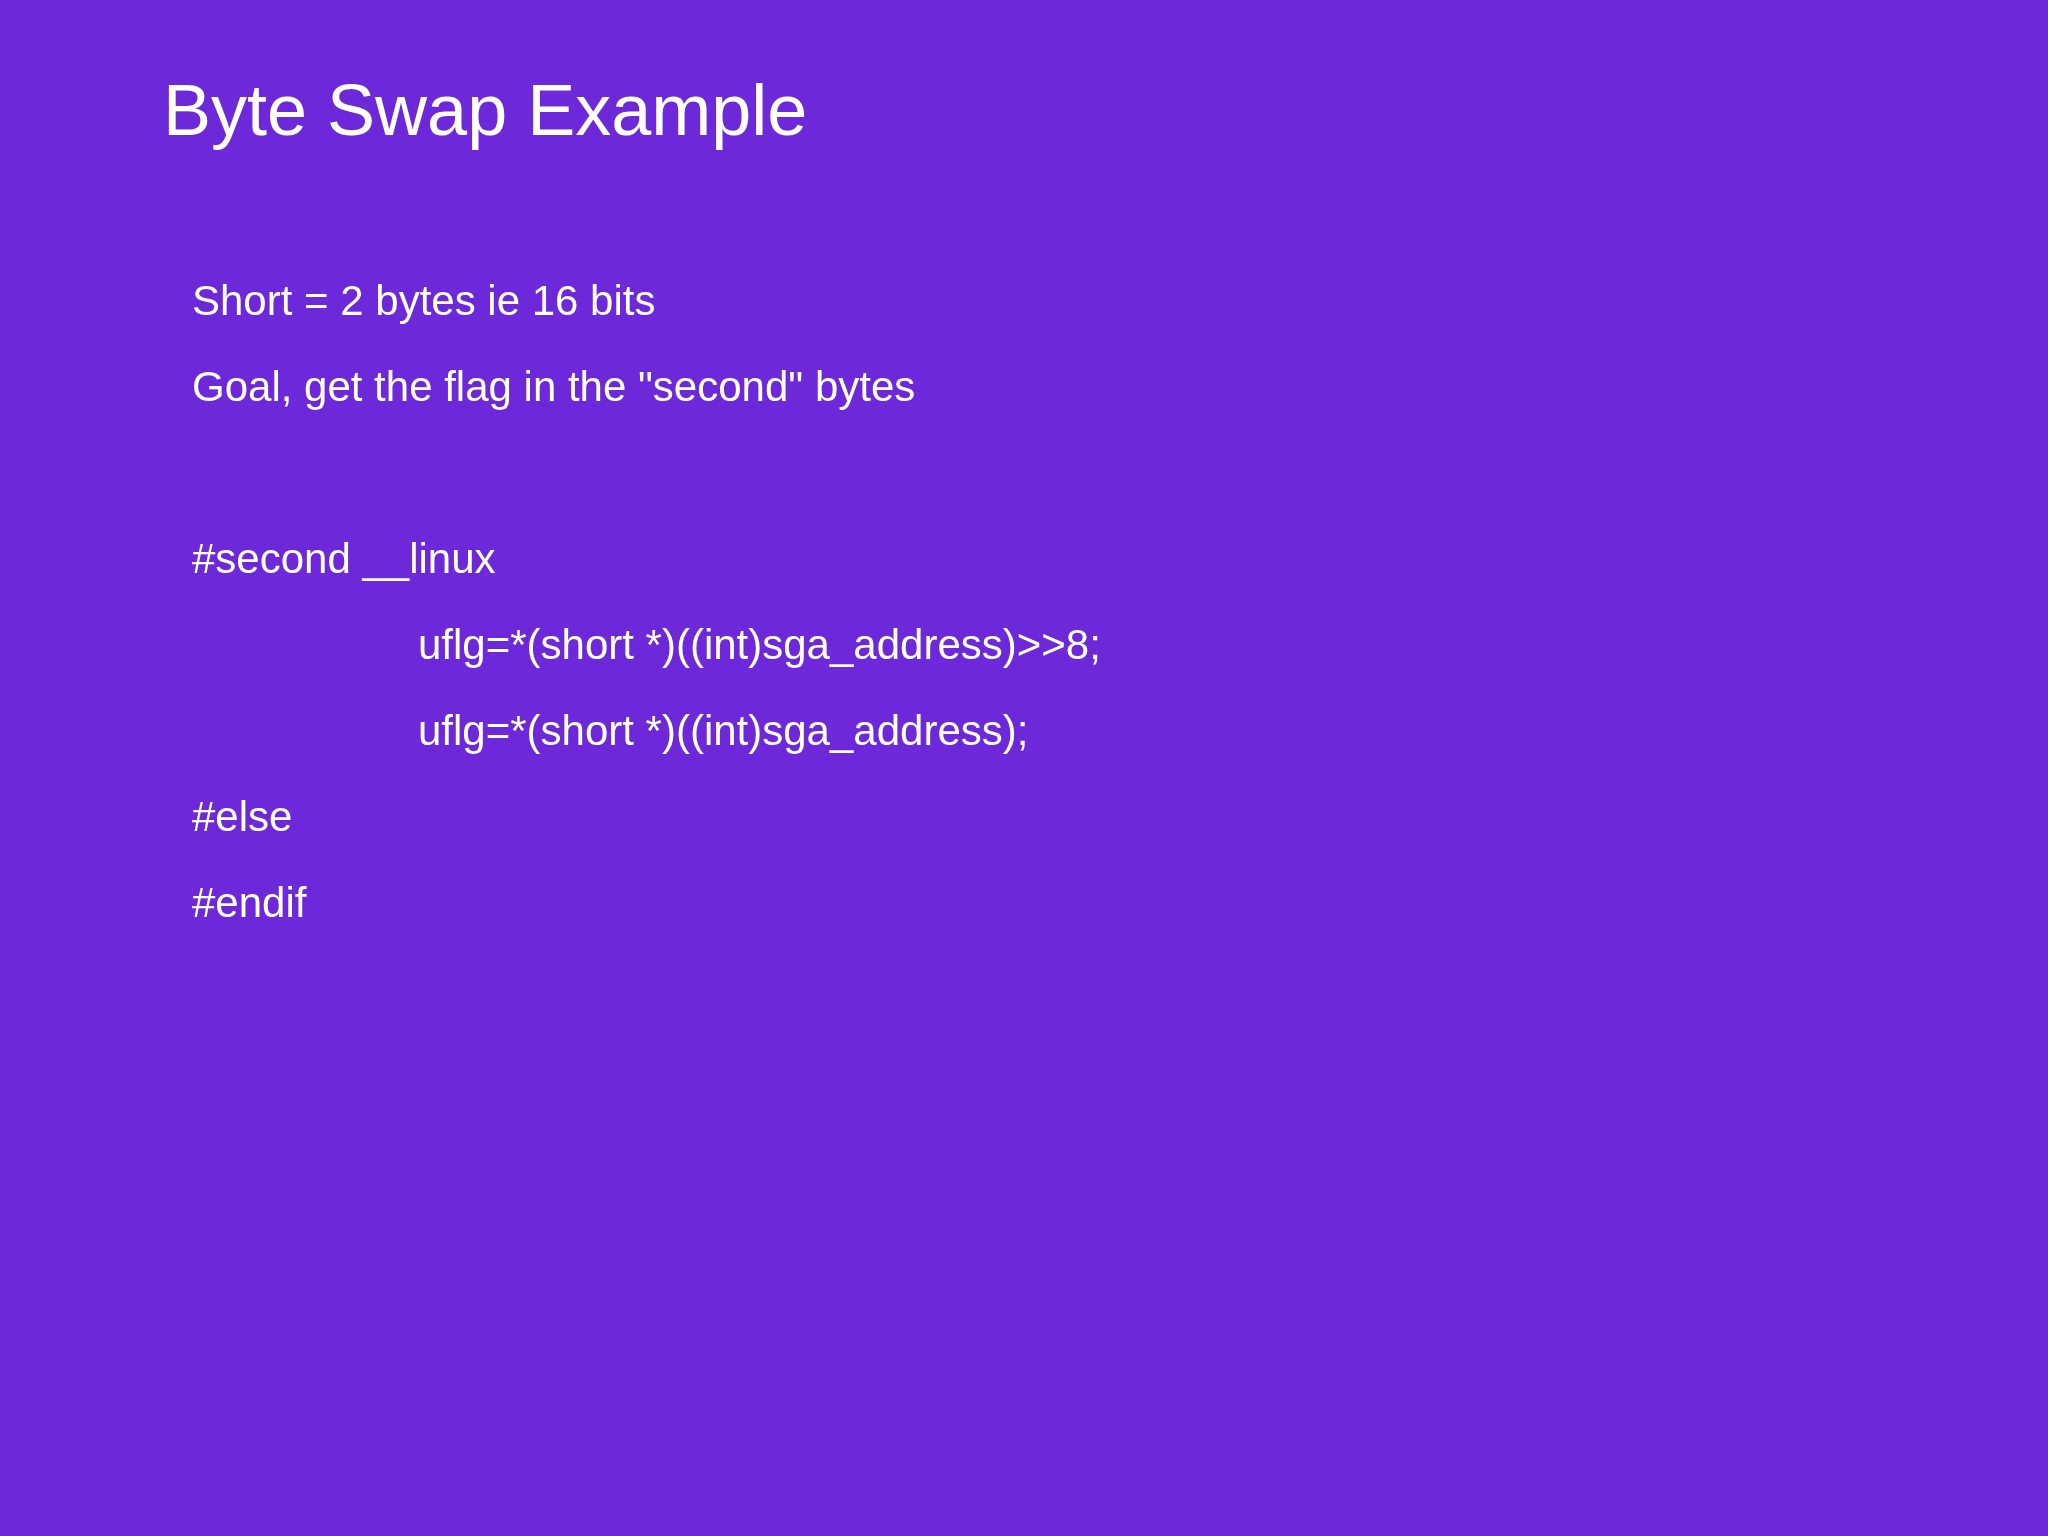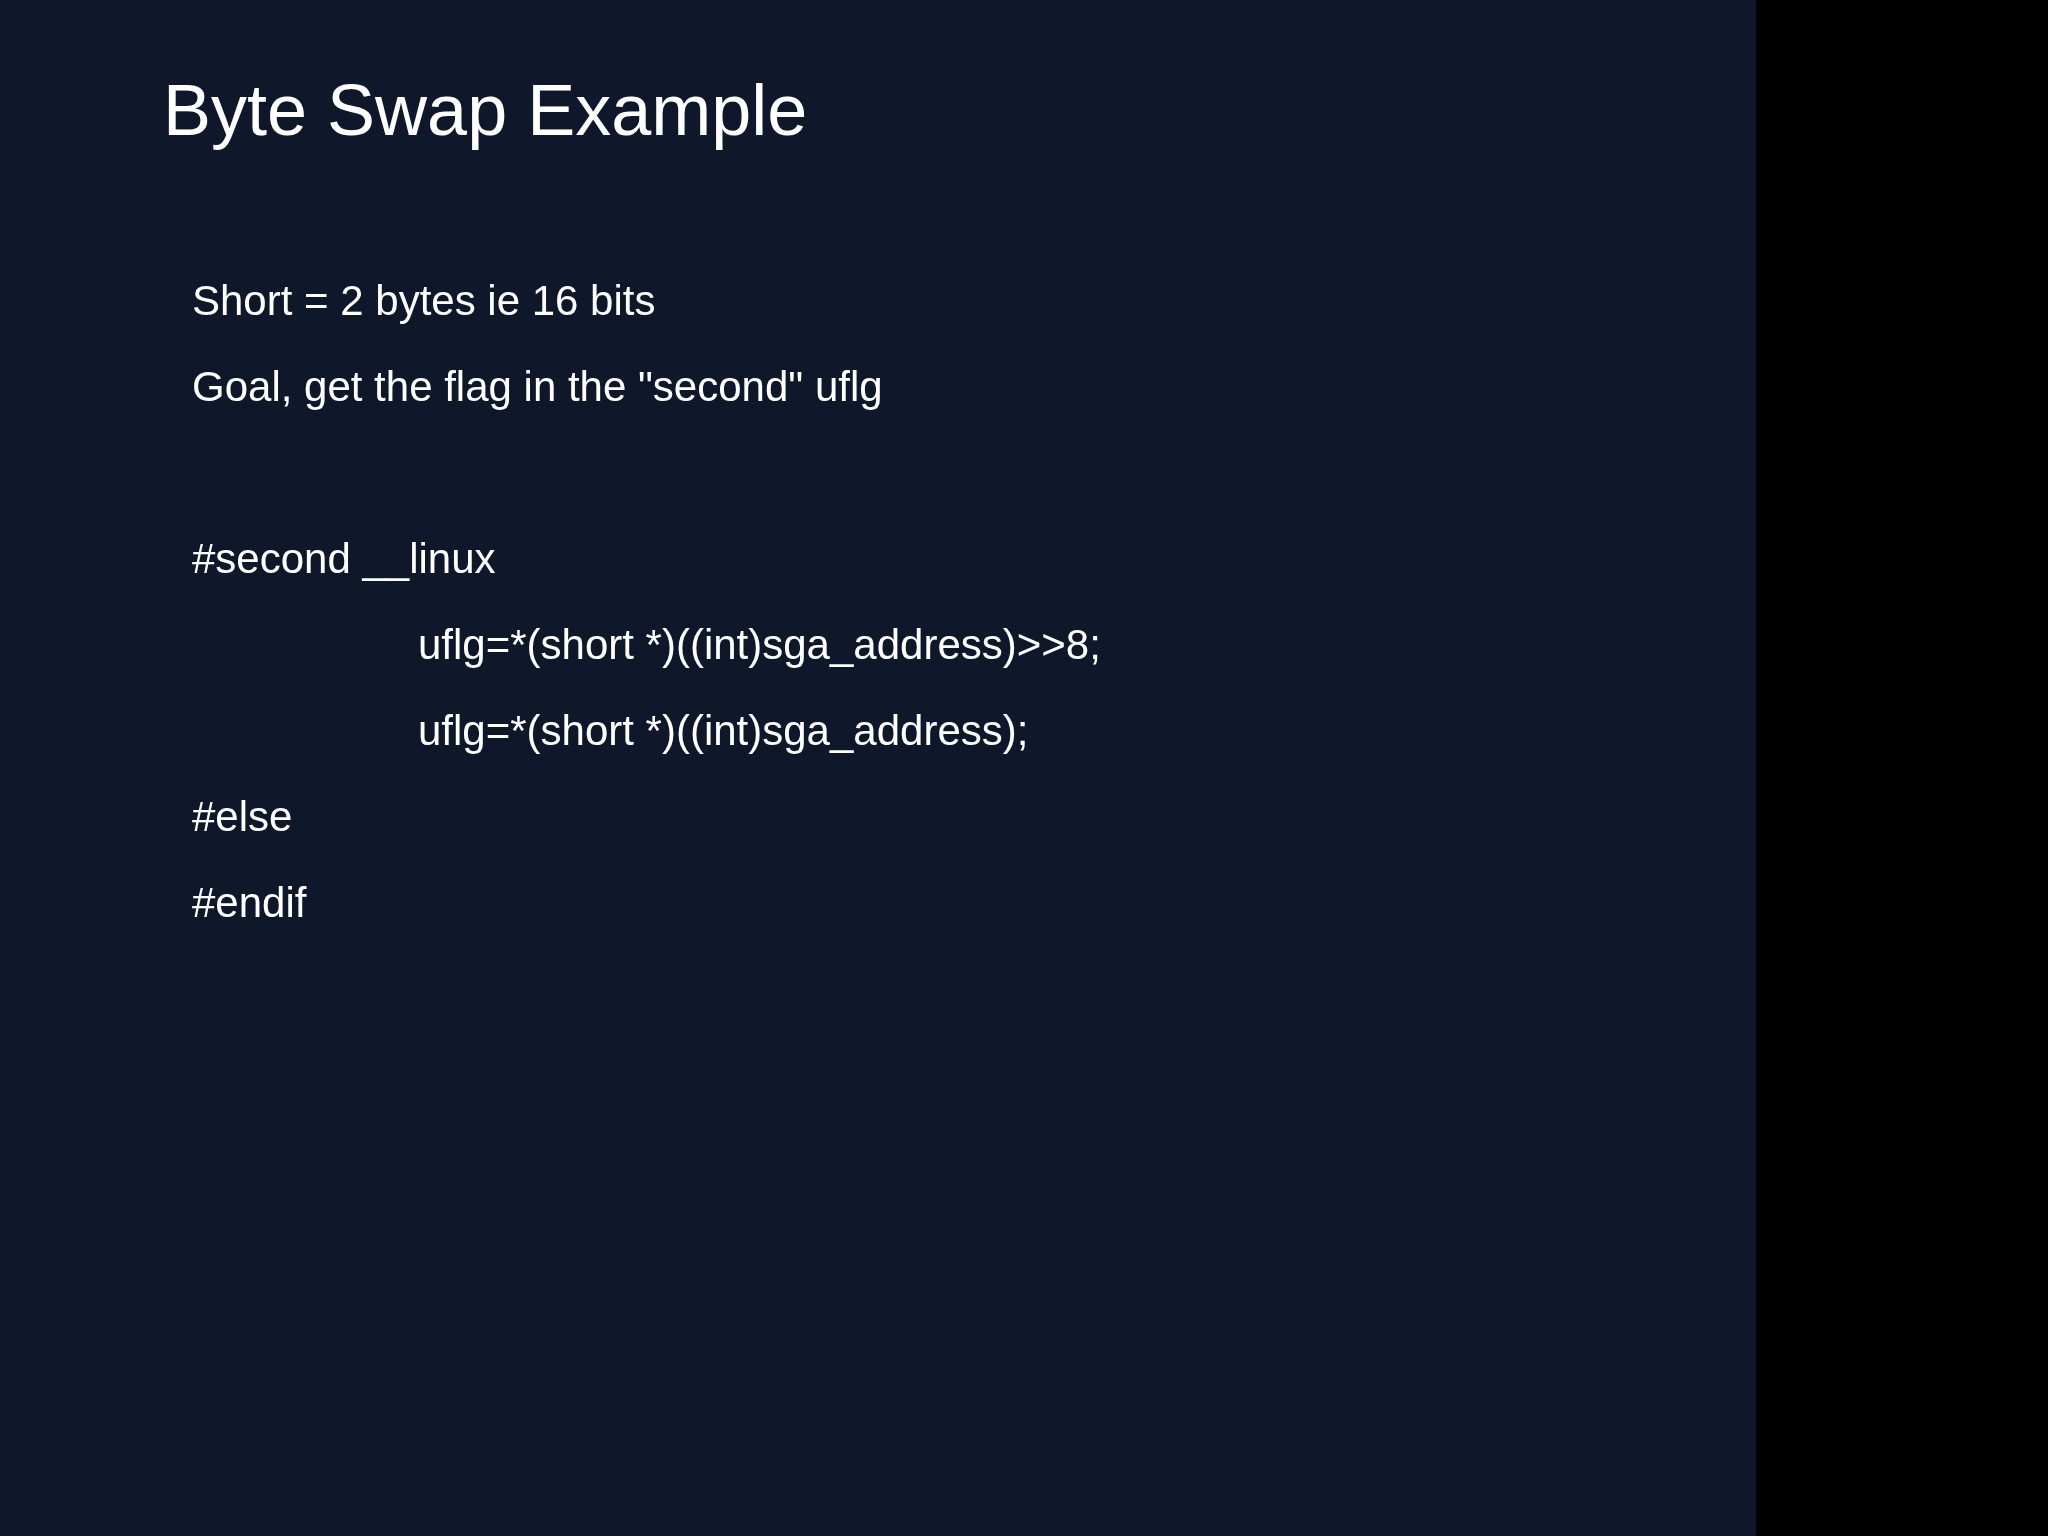--- a/index.html
+++ b/index.html
@@ -7,23 +7,23 @@
     margin: 0;
     padding: 0;
     background: #000000;
   }
   body {
     font-family: "Liberation Sans", sans-serif;
     -webkit-font-smoothing: antialiased;
   }
   .slide {
     position: relative;
-    width: 1756px;
+    width: 2048px;
     height: 1536px;
-    background: #0f172a;
+    background: #6d28d9;
     overflow: hidden;
     box-sizing: border-box;
   }
   .slide-title {
     position: absolute;
     left: 163px;
     top: 74px;
     font-size: 72px;
     line-height: 1.0;
     color: #ffffff;
@@ -57,21 +57,21 @@
 <body>
 
 <div class="slide">
 
   <h1 class="slide-title">Byte Swap Example</h1>
 
   <div class="body-block">
 
     <div class="body-line">Short = 2 bytes ie 16 bits</div>
 
-    <div class="body-line">Goal, get the flag in the "second" uflg</div>
+    <div class="body-line">Goal, get the flag in the "second" bytes</div>
 
     <div class="body-line blank"></div>
 
     <div class="body-line">#second __linux</div>
 
     <div class="body-line indent">uflg=*(short *)((int)sga_address)&gt;&gt;8;</div>
 
     <div class="body-line indent">uflg=*(short *)((int)sga_address);</div>
 
     <div class="body-line">#else</div>

